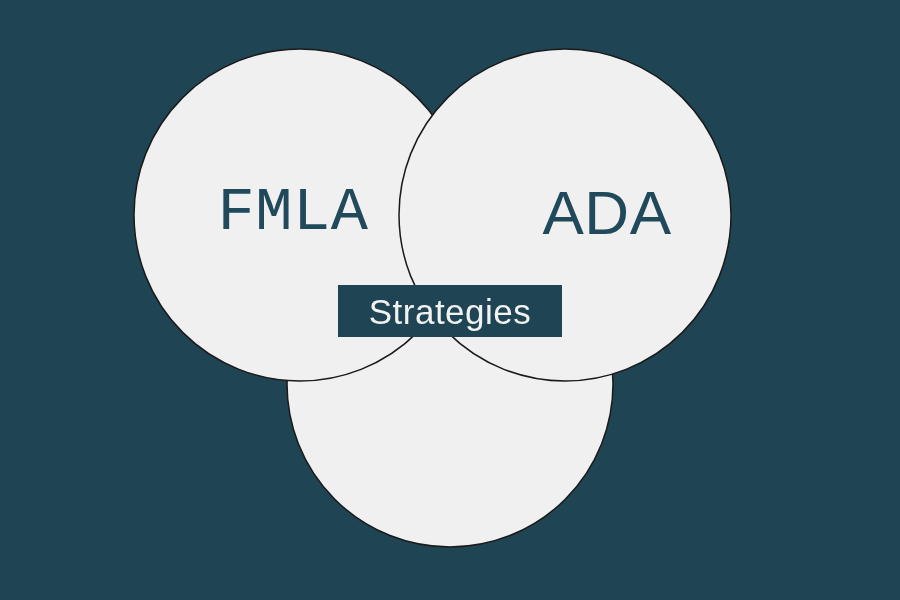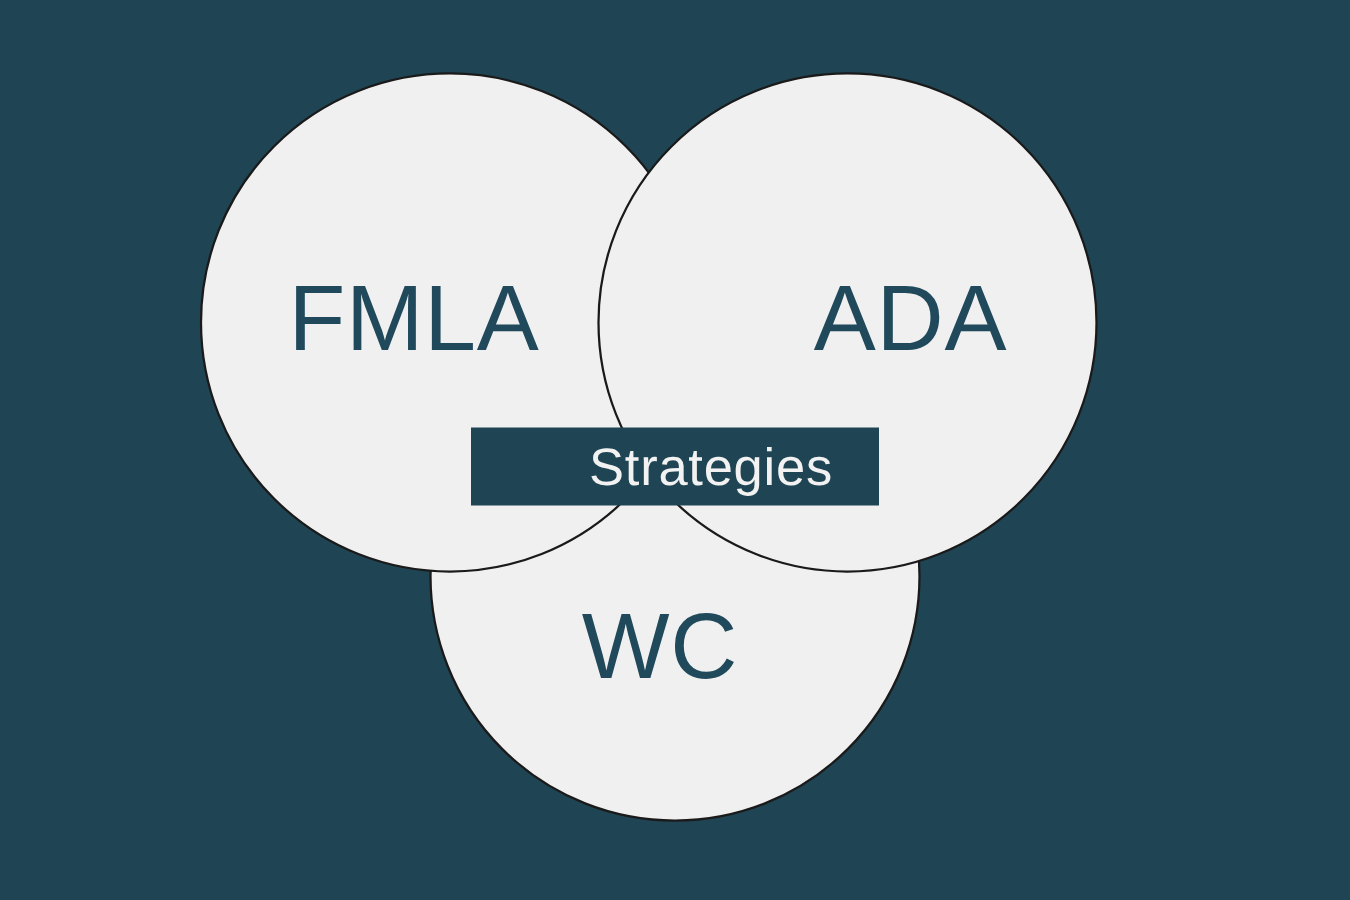--- a/index.html
+++ b/index.html
@@ -41,35 +41,33 @@
     display: flex;
     align-items: center;
     justify-content: center;
     background: var(--boxbg, #1f4554);
     color: var(--boxtext, #f2f2f2);
     font-size: 35px;
     font-weight: 500;
     letter-spacing: 0.5px;
     line-height: 1;
     white-space: nowrap;
-    padding-left: 48px;
   }
 </style>
 </head>
 <body>
 
 <div class="stage">
   <svg id="venn-svg" class="venn-svg" width="900" height="600" viewBox="0 0 900 600">
       <circle cx="450" cy="384" r="163" fill="#f0f0f0" stroke="#1a1a1a" stroke-width="1.5"></circle>
       <circle cx="300" cy="215" r="166" fill="#f0f0f0" stroke="#1a1a1a" stroke-width="1.5"></circle>
       <circle cx="565" cy="215" r="166" fill="#f0f0f0" stroke="#1a1a1a" stroke-width="1.5"></circle>
     </svg>
 
-  <div class="circle-label" style="left: 276px; top: 213px;">FMLA</div>
+  <div class="circle-label" style="left: 293px; top: 213px; font-family: Liberation Mono, monospace;">FMLA</div>
 
   <div class="circle-label" style="left: 571px; top: 213px; margin-left: 36px;">ADA</div>
 
-  <div class="circle-label" style="left: 440px; top: 432px;">WC</div>
 
   <div class="center-box" id="center-box" style="left: 450px; top: 311px; width: 224px; height: 52px;">
     <span>Strategies</span>
   </div>
 </div>
 
 </body></html>

